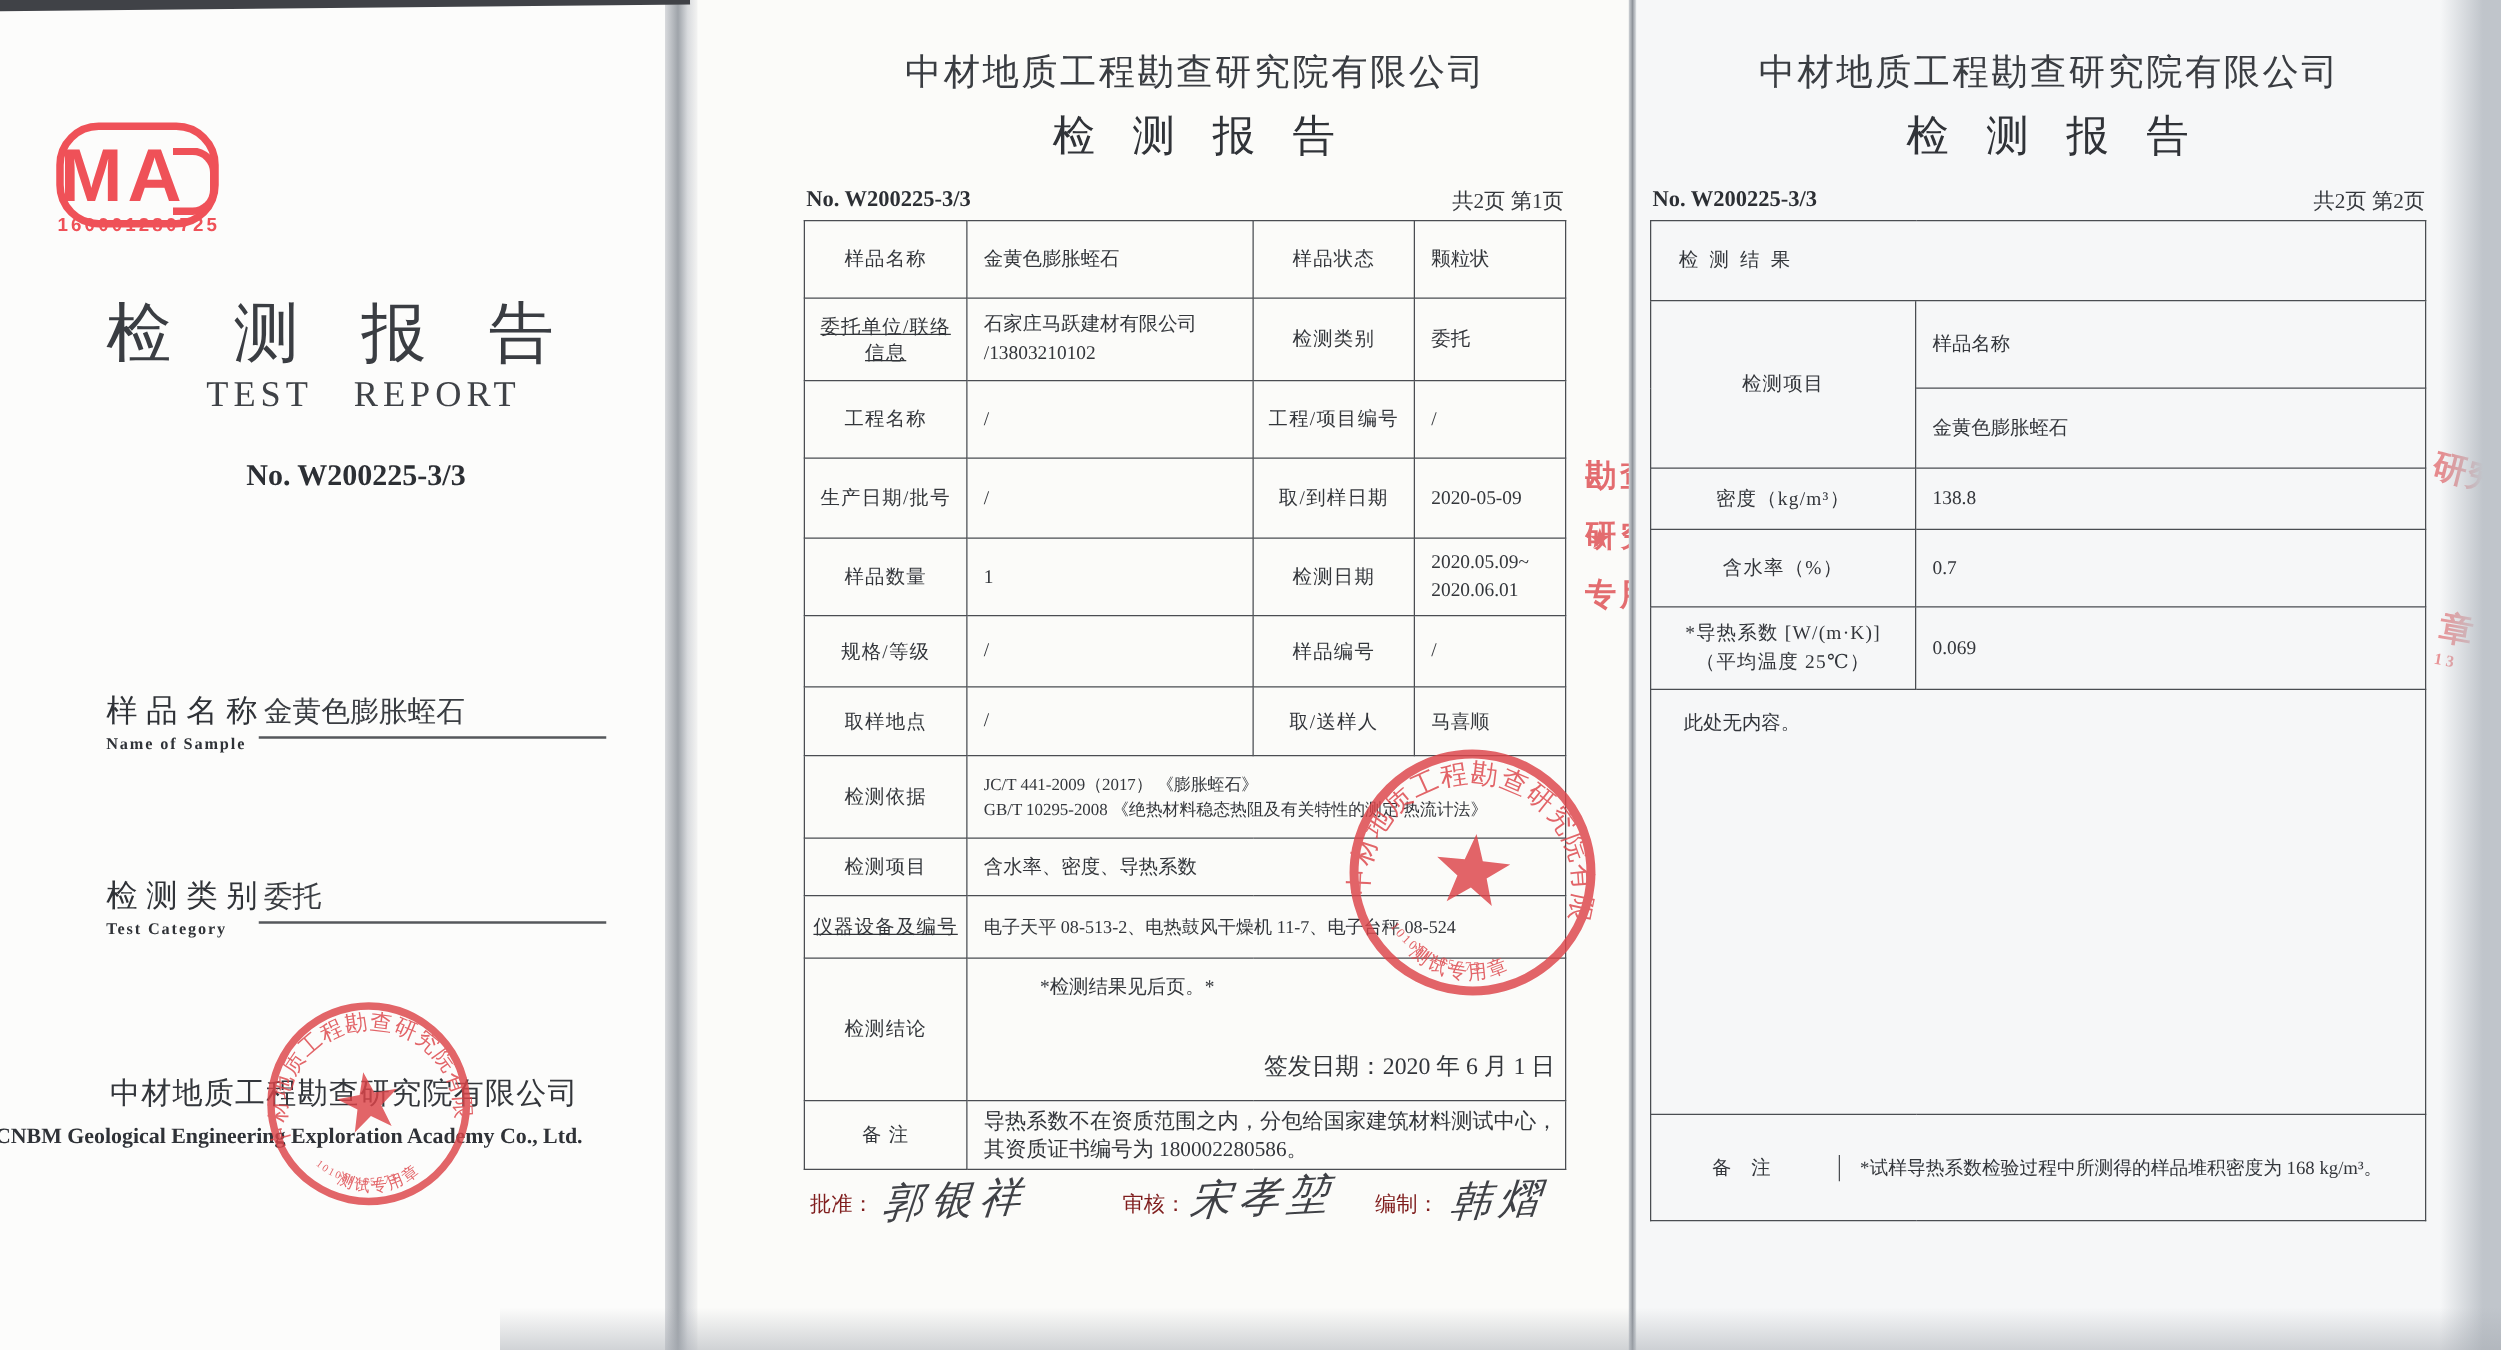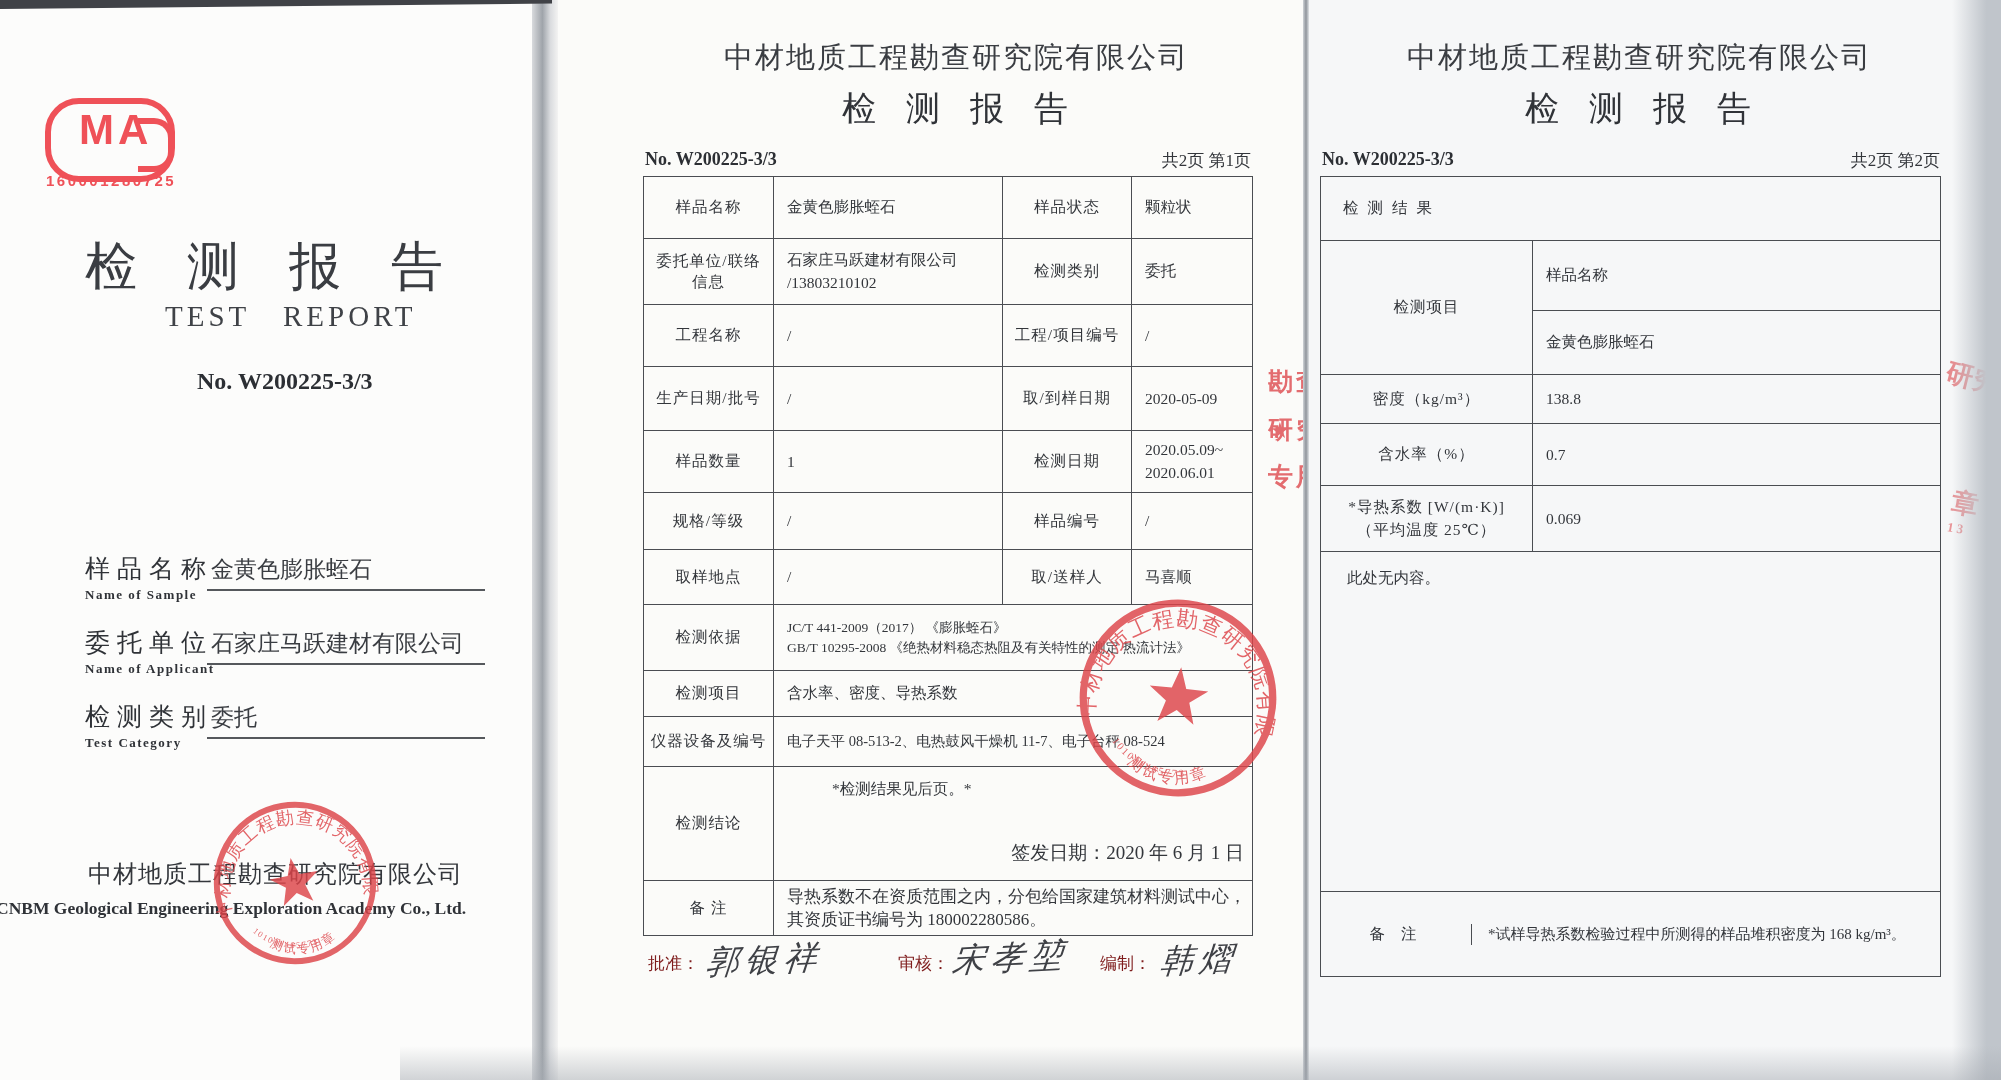--- a/index.html
+++ b/index.html
@@ -14,21 +14,21 @@
     background:linear-gradient(to right,#cfd3d7,#8f949b 50%,#dfe2e5);}
   .darkstrip{position:absolute;top:-5px;left:-8px;width:560px;height:14px;background:#404247;
     transform:rotate(-0.55deg);transform-origin:left center;}
   .rightshade{position:absolute;top:0;bottom:0;left:1952px;width:49px;
     background:linear-gradient(to right,rgba(196,201,207,0),#c0c5cb 70%);}
   .bottomshade{position:absolute;left:400px;right:0;bottom:0;height:34px;
     background:linear-gradient(to bottom,rgba(165,170,177,0),rgba(165,170,177,.5));}
   .t{position:absolute;color:#33363b;}
   
   .cma-box{left:45px;top:98px;width:118px;height:72px;border:6px solid #ef5158;border-radius:34px;}
-  .cma-letters{left:79px;top:106px;font-size:42px;font-weight:bold;color:#ef5158;letter-spacing:4px;
+  .cma-letters{left:48px;top:106px;font-size:60px;font-weight:bold;color:#ef5158;letter-spacing:4px;
     font-family:"Liberation Sans","DejaVu Sans",sans-serif;}
   .cma-hook{left:138px;top:118px;width:30px;height:42px;border:6px solid #ef5158;border-left:none;
     border-radius:0 20px 20px 0;background:#fcfcfb;}
   .cma-num{left:46px;top:172px;font-size:15px;color:#ef5158;letter-spacing:2.5px;font-weight:bold;
     font-family:"Liberation Sans","DejaVu Sans",sans-serif;}
   .p1-title{left:85px;top:232px;font-size:52px;letter-spacing:50px;color:#3a3d42;font-weight:500;white-space:nowrap;}
   .p1-sub{left:165px;top:300px;font-size:29px;letter-spacing:4px;word-spacing:22px;color:#3f4247;}
   .p1-no{left:197px;top:368px;font-size:24px;font-weight:bold;color:#2c2f34;}
   .fieldrow{left:85px;width:440px;}
   .f-label{font-size:25px;letter-spacing:7px;color:#2f3237;font-weight:500;}
@@ -43,21 +43,21 @@
   .no-line{font-size:18px;font-weight:bold;color:#2c2f34;}
   .pg-line{font-size:17px;color:#33363b;}
   
   table.rep{position:absolute;border-collapse:collapse;table-layout:fixed;
     font-family:"Liberation Serif","DejaVu Serif",serif;}
   table.rep th,table.rep td{border:1.5px solid #4a4d52;color:#33363b;font-weight:normal;
     font-size:15.5px;padding:2px 6px;overflow:hidden;}
   table.rep th{text-align:center;letter-spacing:1px;}
   table.rep td{text-align:left;padding-left:13px;}
   td.ctr{text-align:center;padding-left:6px;}
-  .small-label{font-size:13.5px;letter-spacing:0;}
+  .small-label{font-size:13.5px;letter-spacing:0;text-decoration:underline;}
   .line{display:block;line-height:1.45;}
   .nowrap{white-space:nowrap;font-size:13.5px;}
   .concl-cell{position:relative;}
   .concl-text{position:absolute;left:58px;top:12px;font-size:15.5px;}
   .issue-date{position:absolute;right:8px;bottom:14px;font-size:19px;}
   .sig-label{font-size:17px;color:#7f1d1d;}
   .script{font-size:33px;color:#26282e;font-style:italic;display:inline-block;
     transform:rotate(-3deg) skewX(-8deg);opacity:.88;letter-spacing:6px;}
   .resulthdr{font-size:17px;letter-spacing:9px;text-indent:9px;margin-left:26px;}
   .flexrow{display:flex;height:100%;align-items:stretch;}
@@ -89,25 +89,20 @@
 
   <div class="t p1-title">检测报告</div>
   <div class="t p1-sub">TEST REPORT</div>
   <div class="t p1-no">No. W200225-3/3</div>
 
   <div class="t fieldrow" style="top:552px;">
     <div class="f-label">样品名称</div>
     <div class="f-en">Name of Sample</div>
     <div class="f-value">金黄色膨胀蛭石</div>
   </div>
-  <div class="t fieldrow" style="top:626px;">
-    <div class="f-label">委托单位</div>
-    <div class="f-en">Name of Applicant</div>
-    <div class="f-value">石家庄马跃建材有限公司</div>
-  </div>
   <div class="t fieldrow" style="top:700px;">
     <div class="f-label">检测类别</div>
     <div class="f-en">Test Category</div>
     <div class="f-value">委托</div>
   </div>
 
   <div class="t p1-company">中材地质工程勘查研究院有限公司</div>
   <div class="t p1-company-en">CNBM Geological Engineering Exploration Academy Co., Ltd.</div>
 
   <svg class="seal" style="left:210px;top:798px;width:170px;height:170px;transform:rotate(-10deg);" viewBox="0 0 200 200">

